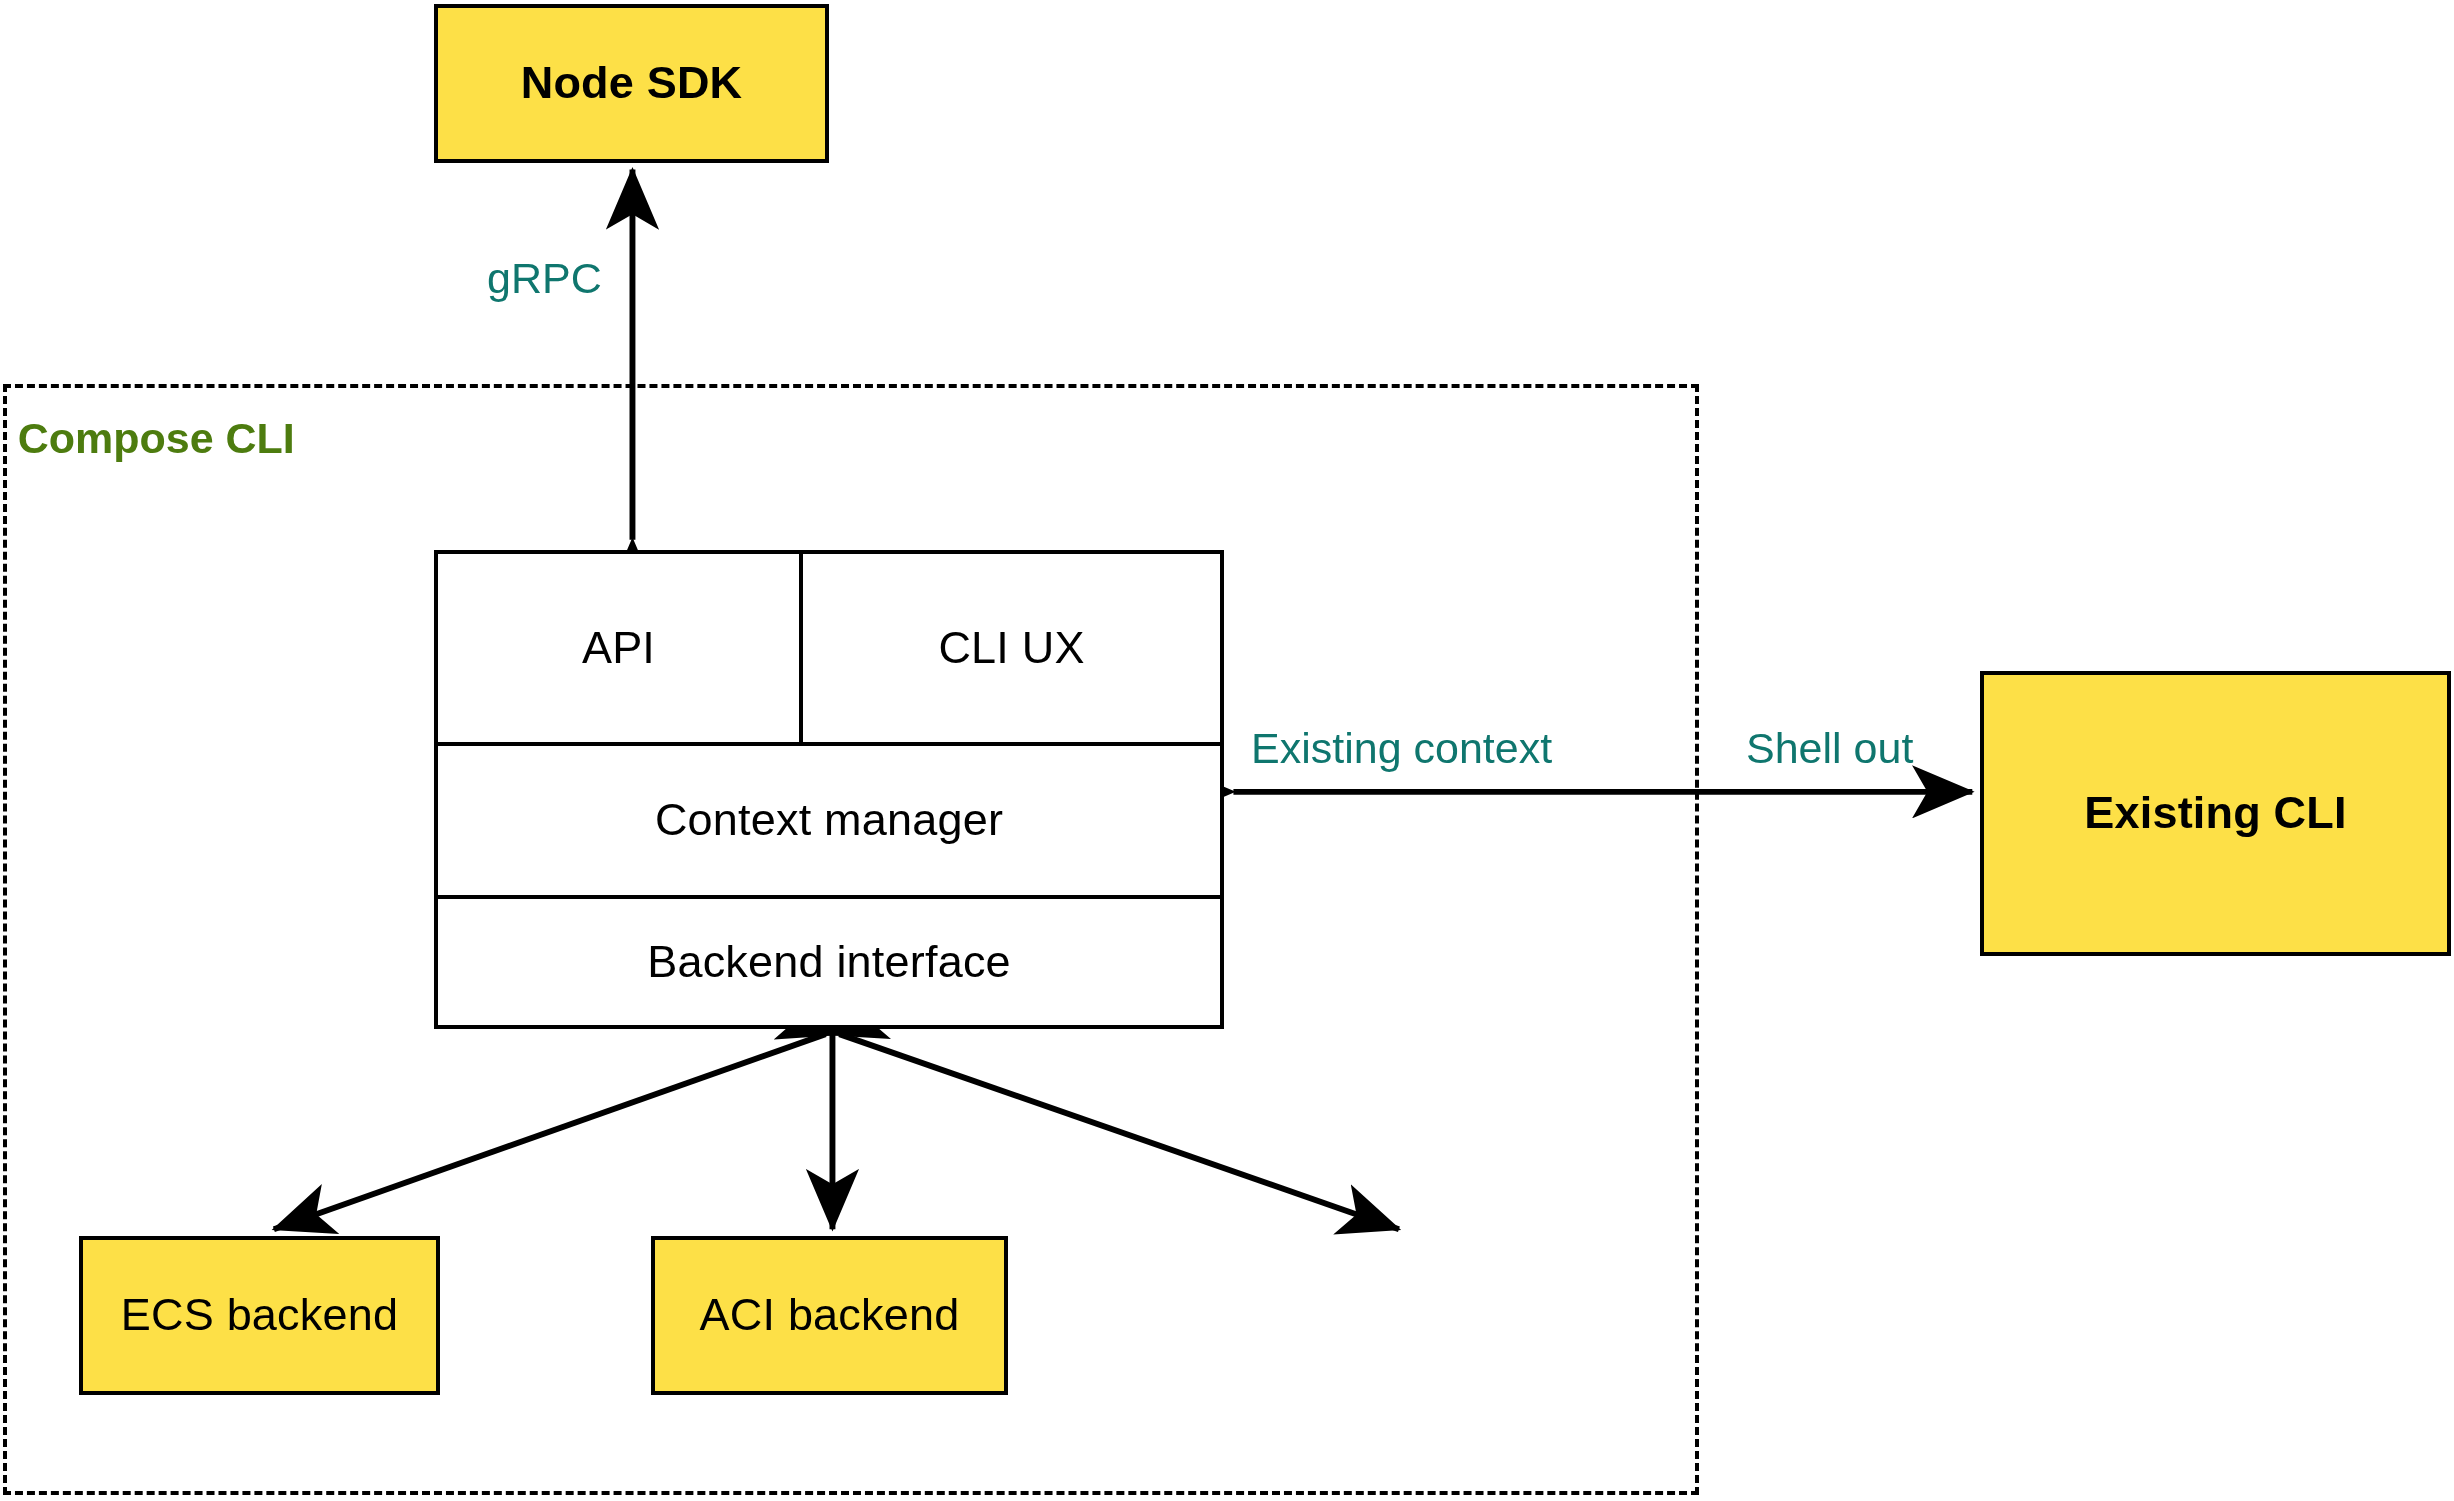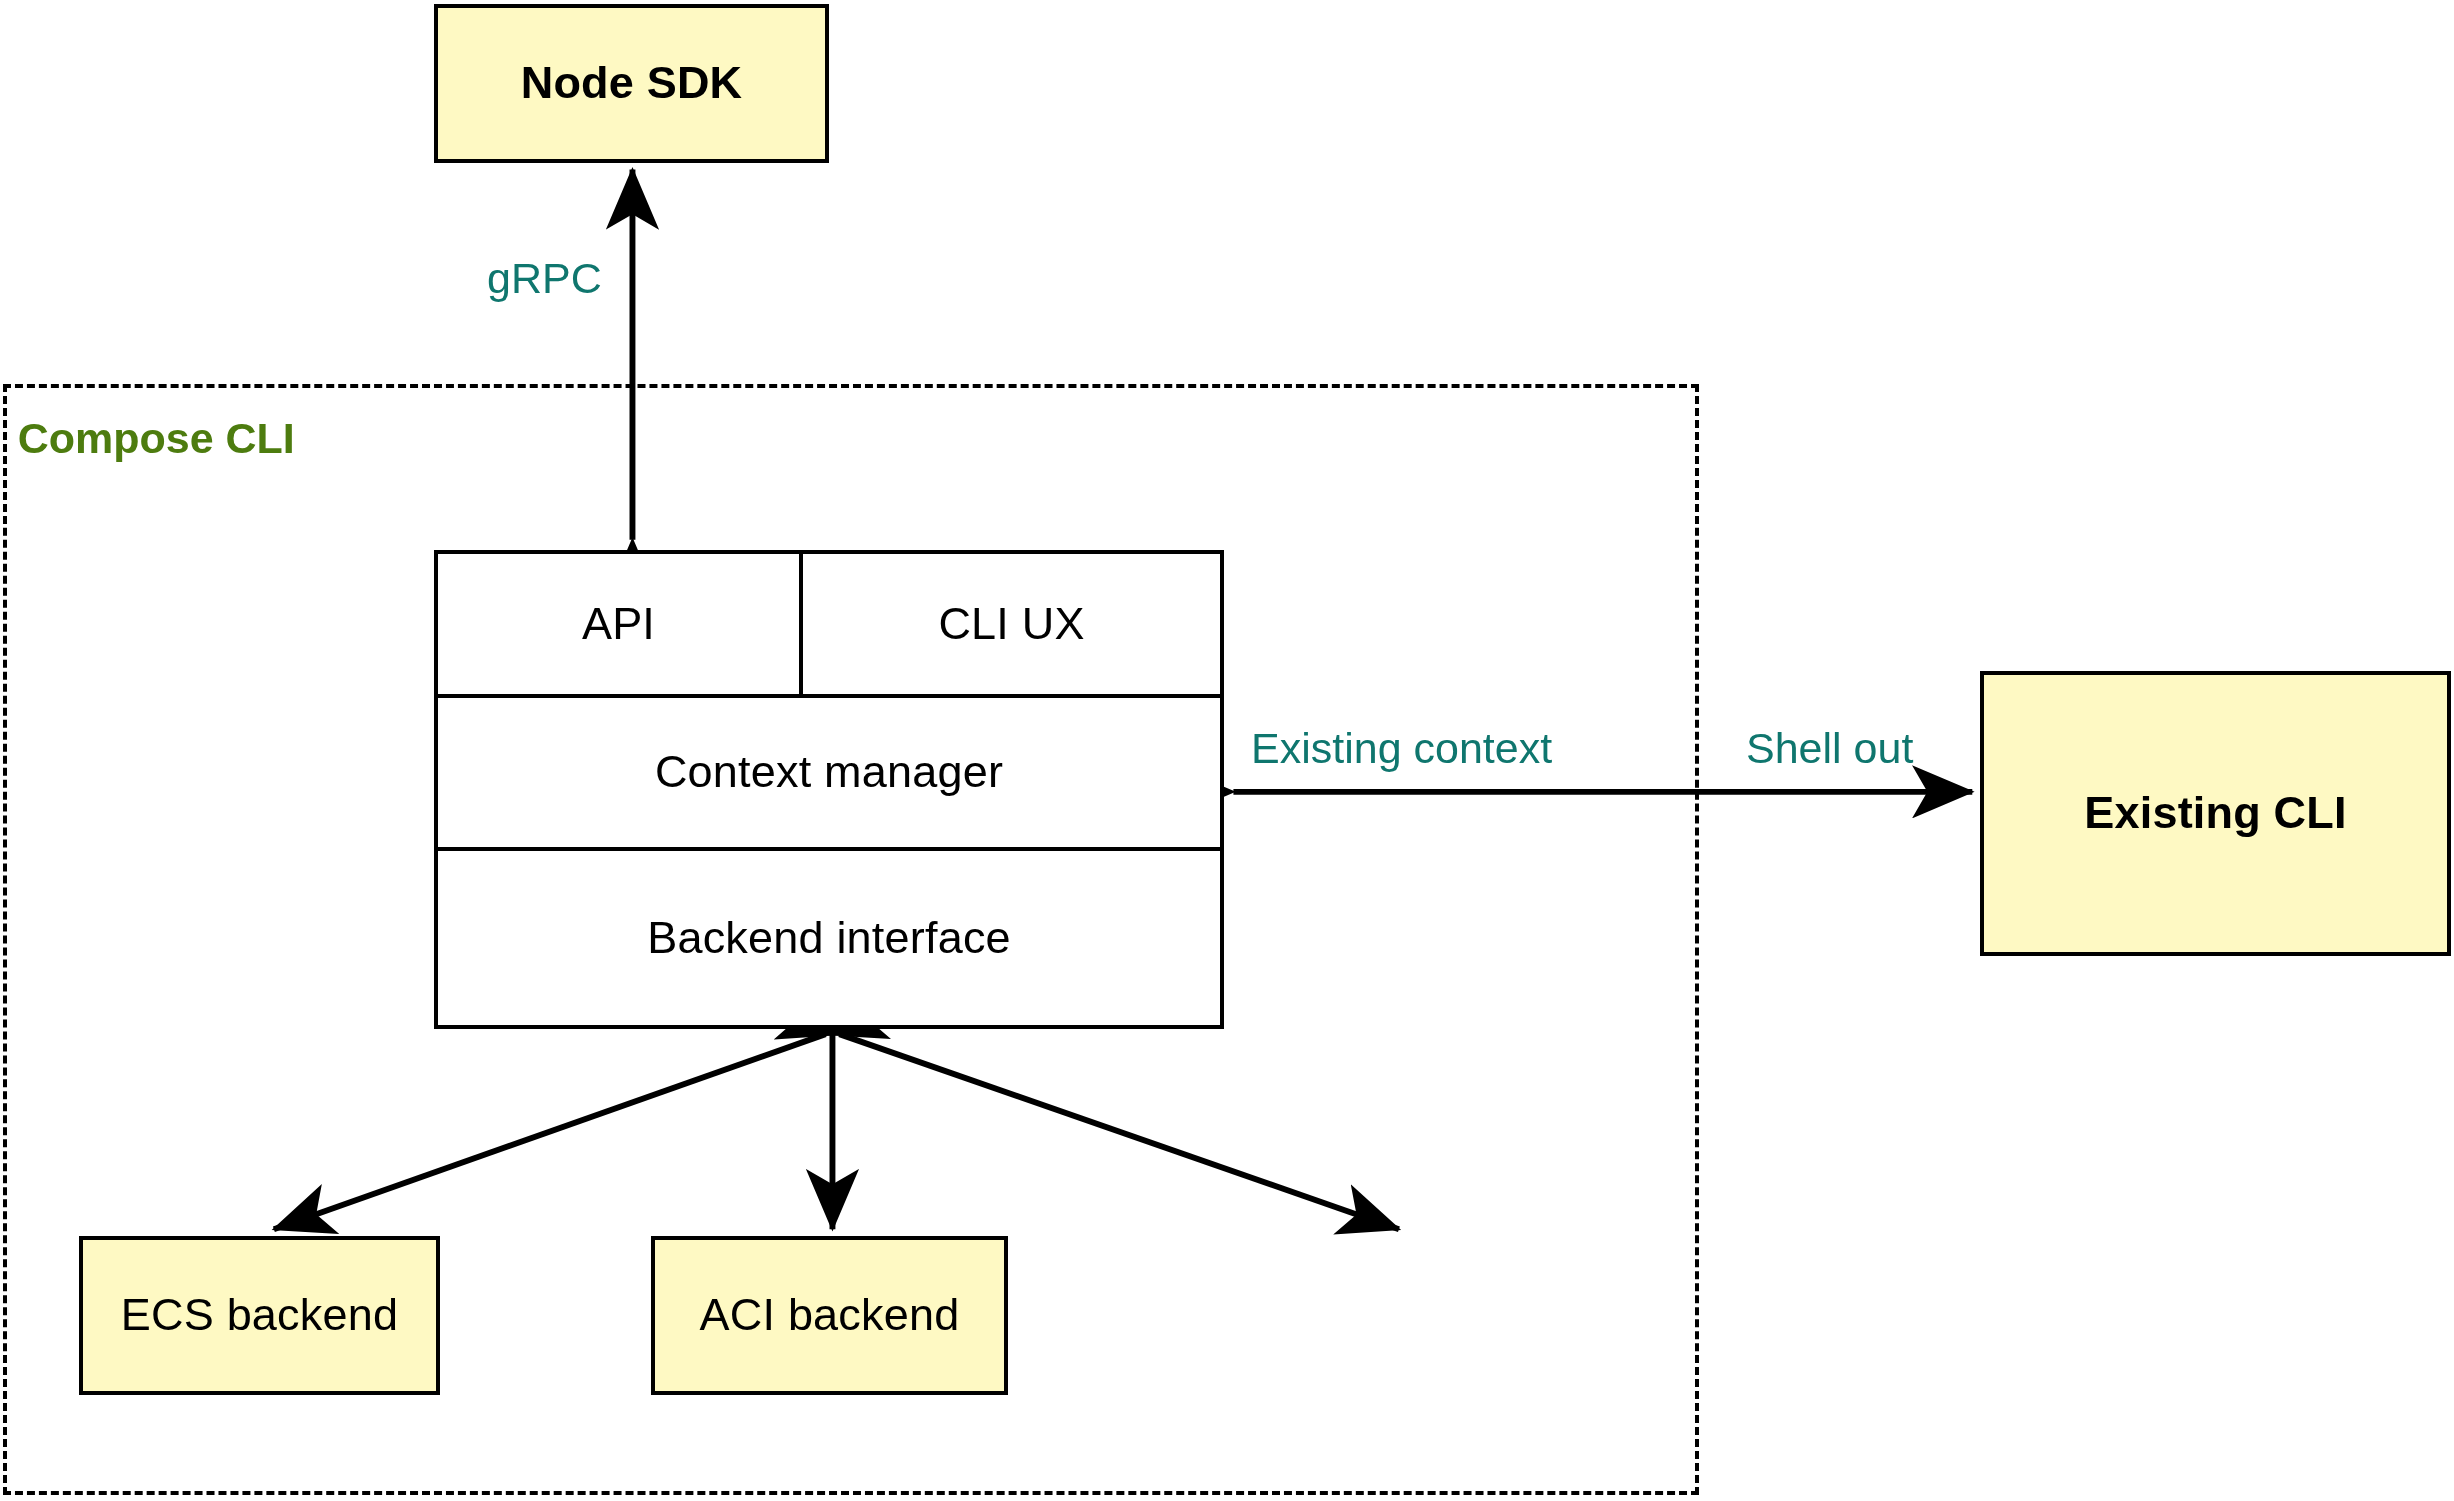--- a/index.html
+++ b/index.html
@@ -24,21 +24,21 @@
     top: 0;
     width: 2455px;
     height: 1501px;
     pointer-events: none;
   }
 
   
   .box {
     position: absolute;
     box-sizing: border-box;
-    background: #fef9c3;
+    background: #fde047;
     border: 4.9px solid #000000;
     display: flex;
     align-items: center;
     justify-content: center;
     text-align: center;
   }
   .box-label {
     font-size: 45px;
     color: #000000;
     line-height: 1.12;
@@ -136,21 +136,21 @@
   <div class="group-title" style="left:17.7px; top:414px;">Compose CLI</div>
 
   <div class="box bold" style="left:434px; top:3.9px; width:395px; height:159px;">
     <span class="box-label">Node SDK</span>
   </div>
 
   <div class="edge-label" style="left:487px; top:254px;">gRPC</div>
 
   <div class="stack" style="left:434px; top:550px; width:790px; height:479px;">
 
-    <div class="stack-row" style="height:140px;">
+    <div class="stack-row" style="height:188px;">
       <div class="stack-cell" style="width:361px;">
         <span class="box-label">API</span>
       </div>
       <div class="stack-cell" style="flex:1 1 auto;">
         <span class="box-label">CLI UX</span>
       </div>
     </div>
 
     <div class="stack-row" style="height:153px;">
       <div class="stack-cell" style="flex:1 1 auto;">

